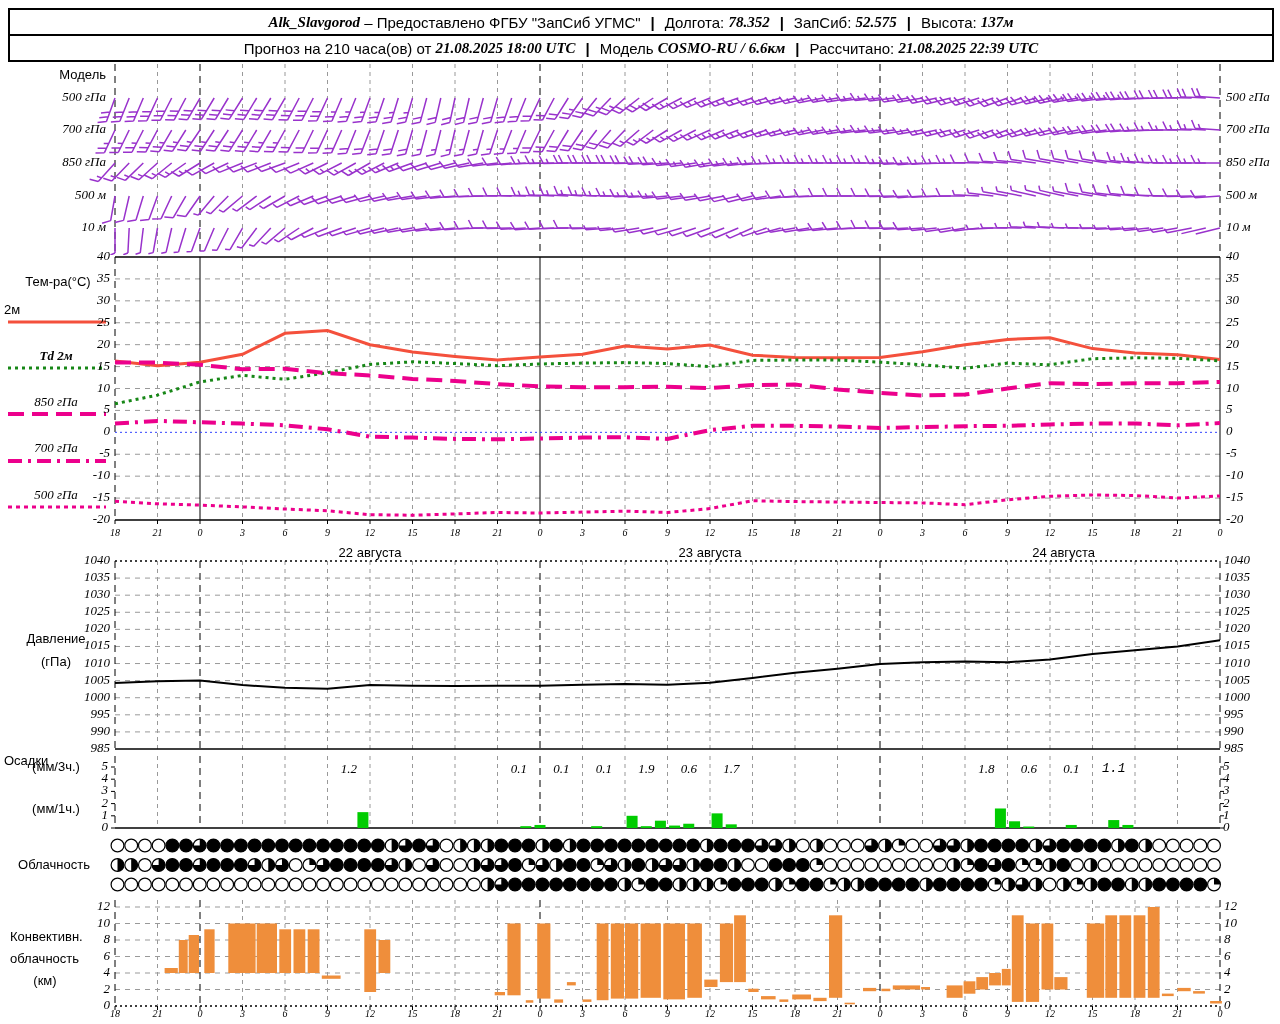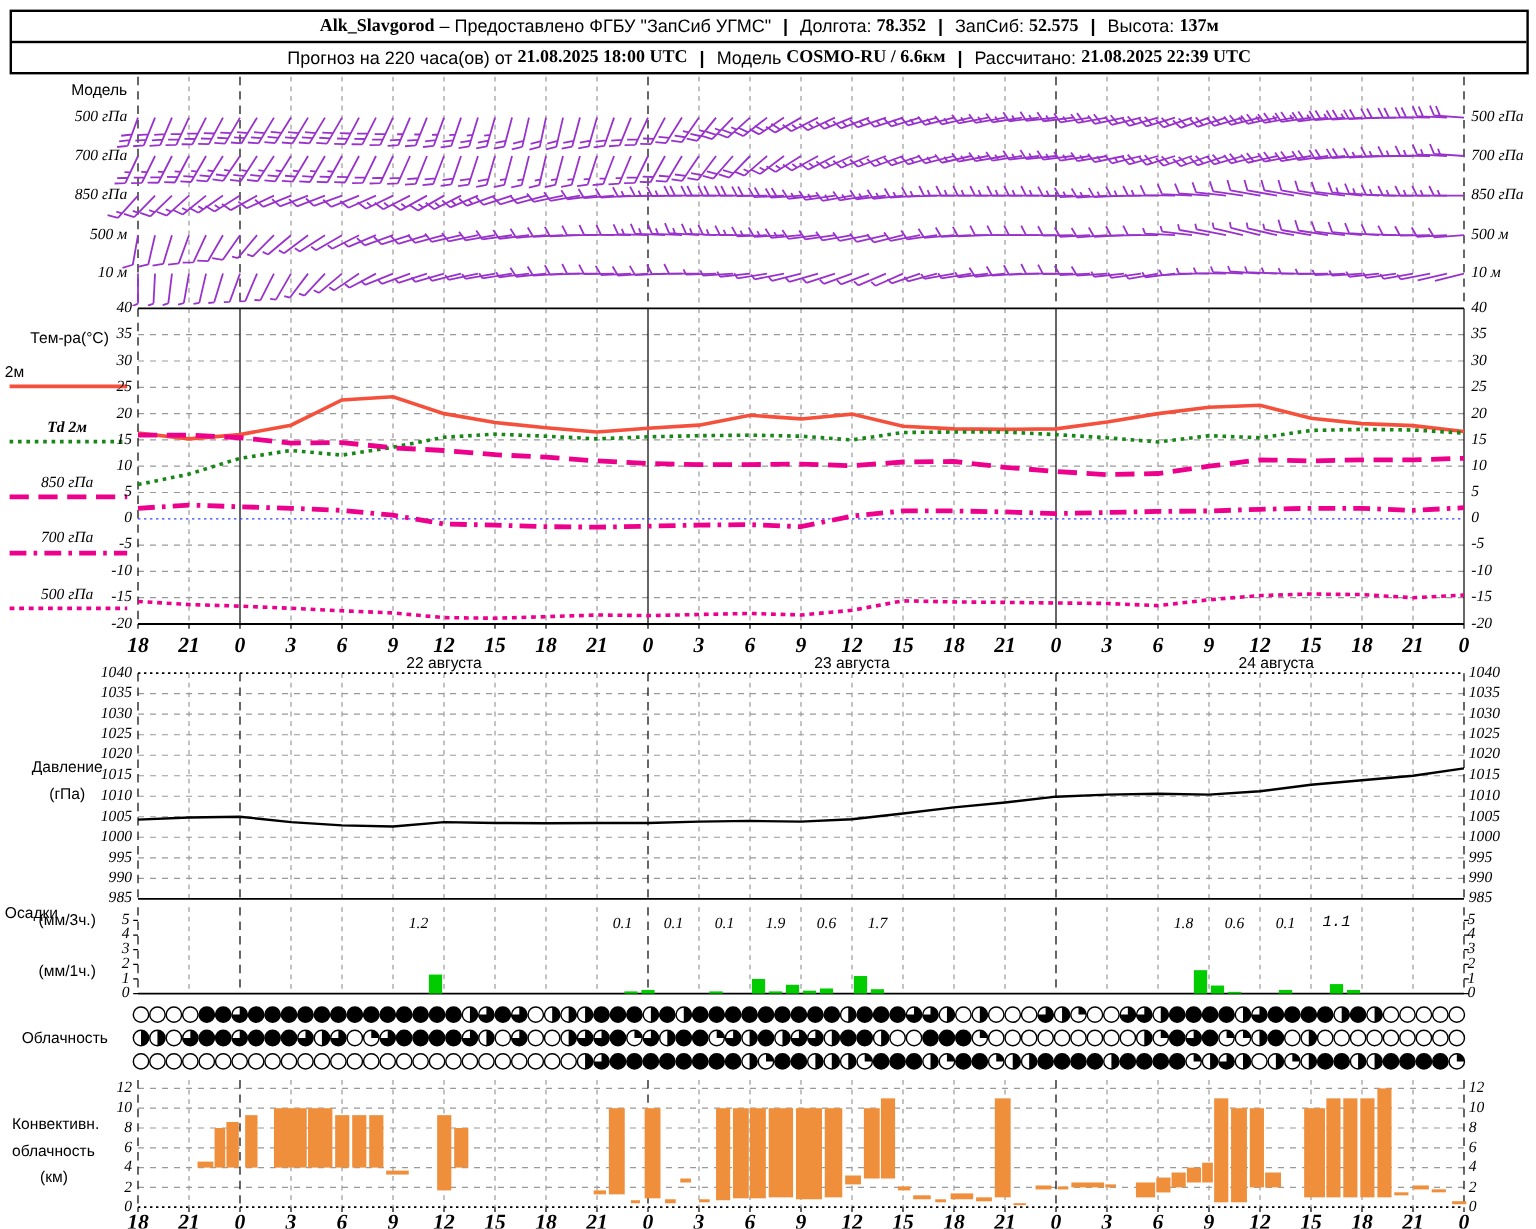--- a/index.html
+++ b/index.html
@@ -1,27 +1,27 @@
 <!DOCTYPE html>
 <html><head>
 <meta charset="utf-8">
 <style>
   html,body{margin:0;padding:0;background:#fff;}
   .page{position:relative;width:1280px;height:1024px;background:#fff;overflow:hidden;
         font-family:"Liberation Sans",sans-serif;color:#000;}
   .header{position:absolute;left:8px;top:8px;width:1262px;border:2px solid #000;background:#fff;}
   .hrow{height:24px;display:flex;align-items:center;justify-content:center;font-size:15px;white-space:nowrap;}
   .hrow.first{border-bottom:2px solid #000;}
-  .val{font-family:"Liberation Serif",serif;font-weight:bold;}
+  .val{font-family:"Liberation Serif",serif;font-style:italic;font-weight:bold;}
   .plain{font-family:"Liberation Sans",sans-serif;}
   .sep{margin:0 10px;font-weight:bold;}
   .abs{position:absolute;}
   .lbl{font-family:"Liberation Sans",sans-serif;font-size:13px;line-height:14px;}
   .num{font-family:"Liberation Serif",serif;font-style:italic;font-size:13px;line-height:14px;}
-  .hournum{font-family:"Liberation Serif",serif;font-style:italic;font-weight:bold;font-size:18px;}
+  .hournum{font-family:"Liberation Serif",serif;font-style:italic;font-weight:normal;font-size:10px;}
   .datelbl{font-family:"Liberation Sans",sans-serif;font-size:13px;}
   svg{position:absolute;left:0;overflow:hidden;}
 </style>
 </head>
 <body>
 
 <div class="page">
 
   <div class="header">
     <div class="hrow first">
@@ -31,21 +31,21 @@
       <span class="plain">Долгота:</span>&nbsp;
       <span class="val">78.352</span>
       <span class="sep">|</span>
       <span class="plain">ЗапСиб:</span>&nbsp;
       <span class="val">52.575</span>
       <span class="sep">|</span>
       <span class="plain">Высота:</span>&nbsp;
       <span class="val">137м</span>
     </div>
     <div class="hrow">
-      <span class="plain">Прогноз на 220 часа(ов) от</span>&nbsp;
+      <span class="plain">Прогноз на 210 часа(ов) от</span>&nbsp;
       <span class="val">21.08.2025 18:00 UTC</span>
       <span class="sep">|</span>
       <span class="plain">Модель</span>&nbsp;
       <span class="val">COSMO-RU / 6.6км</span>
       <span class="sep">|</span>
       <span class="plain">Рассчитано:</span>&nbsp;
       <span class="val">21.08.2025 22:39 UTC</span>
     </div>
   </div>
 

